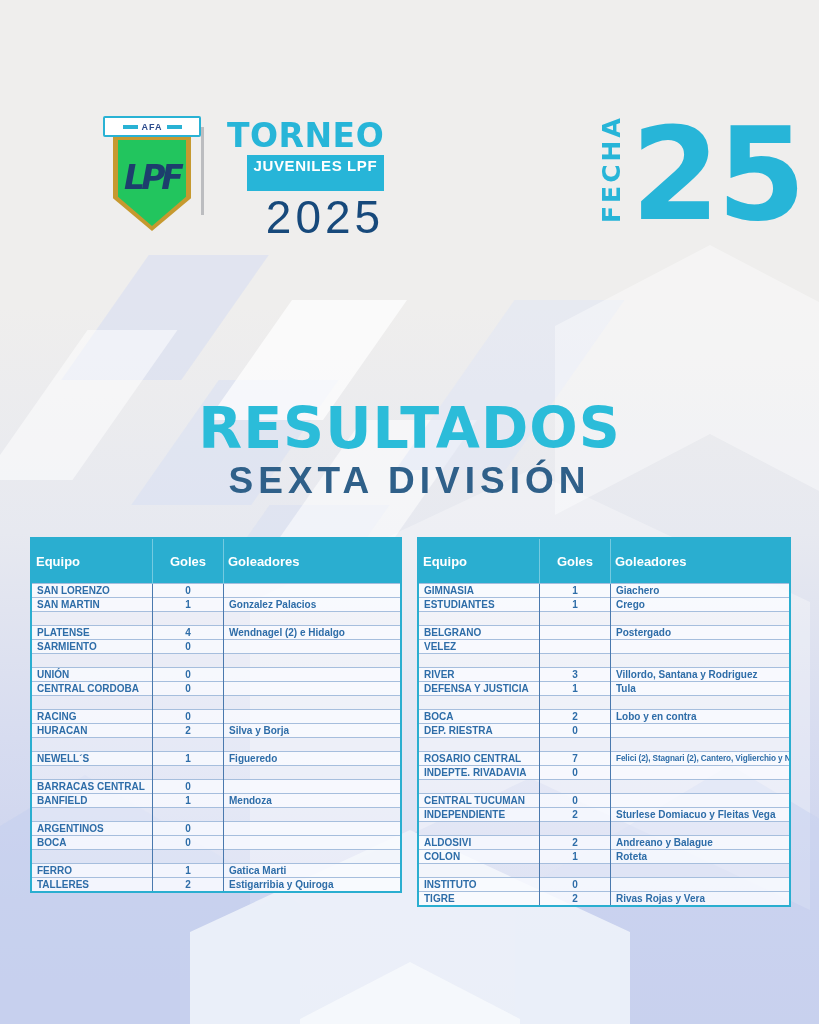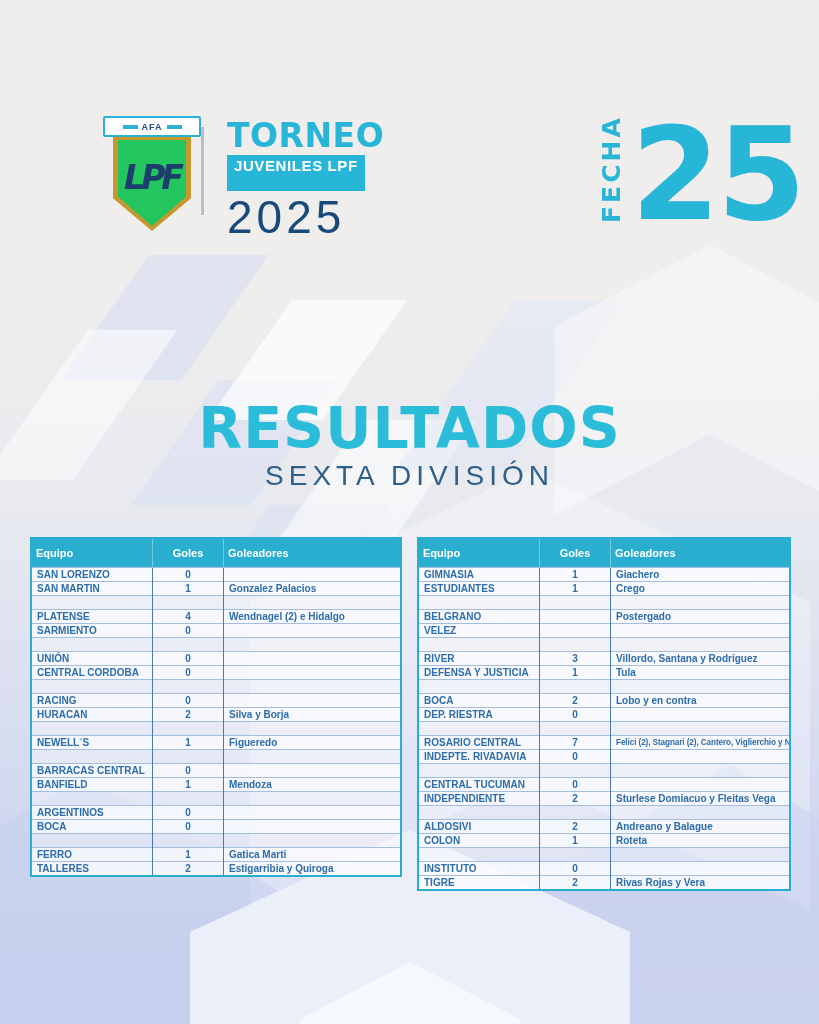--- a/index.html
+++ b/index.html
@@ -30,43 +30,43 @@
     font-size:9px;font-weight:700;color:#2b4a8b;letter-spacing:1px;}
   .dash{width:15px;height:4px;background:#29b2d4;}
   .shield-outer{width:78px;height:96px;margin:-2px auto 0;background:#c6992f;
     clip-path:polygon(0 0,100% 0,100% 66%,50% 100%,0 66%);position:relative;}
   .shield-inner{position:absolute;inset:5px;background:#22c55e;
     clip-path:polygon(0 0,100% 0,100% 66%,50% 100%,0 66%);
     display:flex;align-items:center;justify-content:center;}
   .monogram{font-family:"DejaVu Sans",sans-serif;font-weight:700;font-style:italic;
     font-size:33px;color:#1d3e6d;letter-spacing:-4px;transform:translateY(-6px);}
   .divider{position:absolute;left:201px;top:127px;width:3px;height:88px;background:#bcbdc0;}
-  .tourney{position:absolute;left:227px;top:119px;}
+  .tourney{position:absolute;left:227px;top:119px;text-align:right;}
   .t1{font-family:"DejaVu Sans",sans-serif;font-weight:700;font-size:33px;line-height:1;
     color:#27b5d8;letter-spacing:.5px;}
   .t2{display:inline-block;background:#27b5d8;color:#fff;font-weight:700;font-size:15px;
     letter-spacing:.6px;padding:2px 7px 17px;margin-top:3px;}
   .t3{font-size:46px;font-weight:400;color:#17497b;letter-spacing:4px;line-height:1;margin-top:3px;}
   .fecha{position:absolute;left:599px;top:127px;display:flex;align-items:flex-start;gap:7px;height:98px;}
   .fecha-label{writing-mode:vertical-rl;transform:rotate(180deg);font-family:"DejaVu Sans",sans-serif;
     font-weight:700;font-size:25px;color:#27b5d8;letter-spacing:3px;line-height:1;height:96px;text-align:center;}
   .fecha-num{font-family:"DejaVu Sans",sans-serif;font-weight:700;font-size:128px;color:#27b5d8;
     line-height:.78;letter-spacing:-3px;margin-top:-2px;}
   
   .titles{position:absolute;top:400px;left:0;right:0;text-align:center;}
   .titles h1{margin:0;font-family:"DejaVu Sans",sans-serif;font-weight:700;font-size:57px;
     letter-spacing:1px;color:#2bbcd9;line-height:1;text-align:center;}
-  .titles h2{margin:5px 0 0;font-weight:400;font-size:28px;color:#2f6089;letter-spacing:5px;line-height:1;}
+  .titles h2{margin:5px 0 0;font-weight:700;font-size:37px;color:#2f6089;letter-spacing:5px;line-height:1;}
   
   table.results{position:absolute;top:537px;border-collapse:collapse;table-layout:fixed;
     border:2px solid #2aaed0;}
   table.left{left:30px;width:372px;}
   table.right{left:417px;width:374px;}
-  .results th{background:#2aaed0;color:#fff;font-size:11px;font-weight:700;height:20px;
-    padding:4px 4px;border-left:1px solid rgba(255,255,255,.35);}
+  .results th{background:#2aaed0;color:#fff;font-size:13px;font-weight:700;height:20px;
+    padding:12px 4px;border-left:1px solid rgba(255,255,255,.35);}
   .results th:first-child{border-left:none;}
   .results td{height:13px;line-height:12px;font-size:10px;font-weight:700;color:#2e6da8;
     padding:0 5px;background:rgba(250,252,255,.85);
     border-top:1px solid #a6bedd;border-left:1px solid #4a79ae;overflow:hidden;white-space:nowrap;}
   .results td:first-child{border-left:none;}
   .results tr.spacer td{background:rgba(255,255,255,.38);}
   .col-team{width:112px;text-align:left;padding-left:8px;}
   .col-goals{width:62px;text-align:center;}
   .col-scorers{text-align:left;padding-left:8px;}
   td.col-scorers{font-size:10px;}

